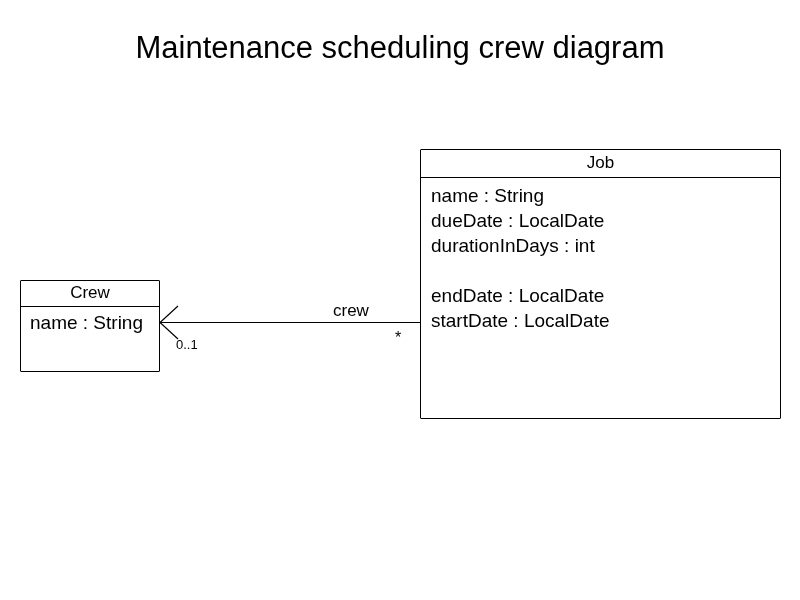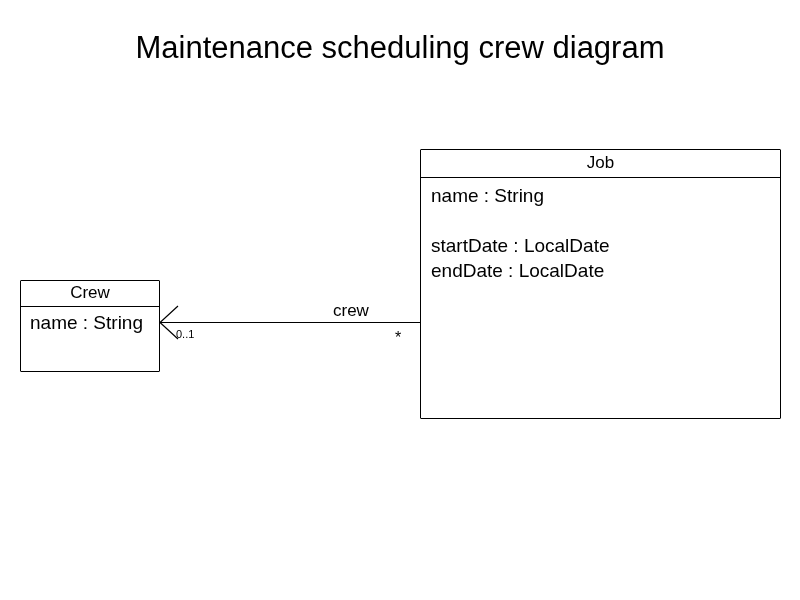--- a/index.html
+++ b/index.html
@@ -117,22 +117,22 @@
     line-height: 20px;
     white-space: nowrap;
     color: #000000;
   }
   #assoc-role-crew {
     left: 333px;
     top: 301px;
   }
   #assoc-mult-source {
     left: 176px;
-    top: 324px;
-    font-size: 11px;
+    top: 335px;
+    font-size: 13px;
   }
   #assoc-mult-target {
     left: 395px;
     top: 328px;
     font-size: 16px;
   }
 </style>
 </head>
 <body>
 
@@ -145,23 +145,25 @@
     <div class="uml-compartment">
       <div class="uml-attr">name : String</div>
     </div>
     <div class="uml-compartment" id="crew-ops"></div>
   </div>
 
   <div class="uml-class" id="job-class">
     <div class="uml-header">Job</div>
     <div class="uml-compartment">
       <div class="uml-attr">name : String</div>
+      <div class="uml-attr">dueDate : LocalDate</div>
+      <div class="uml-attr">durationInDays : int</div>
       <div class="uml-attr spacer"></div>
+      <div class="uml-attr">endDate : LocalDate</div>
       <div class="uml-attr">startDate : LocalDate</div>
-      <div class="uml-attr">endDate : LocalDate</div>
     </div>
   </div>
 
   <svg id="association-layer" width="800" height="600" viewBox="0 0 800 600">
     <line x1="160" y1="322.5" x2="420" y2="322.5" stroke="#000000" stroke-width="1.2"></line>
     <polyline points="178,306 160,322.5 178,339" fill="none" stroke="#000000" stroke-width="1.2" stroke-linecap="butt" stroke-linejoin="miter"></polyline>
   </svg>
 
   <div class="assoc-label" id="assoc-role-crew">crew</div>
   <div class="assoc-label" id="assoc-mult-source">0..1</div>

